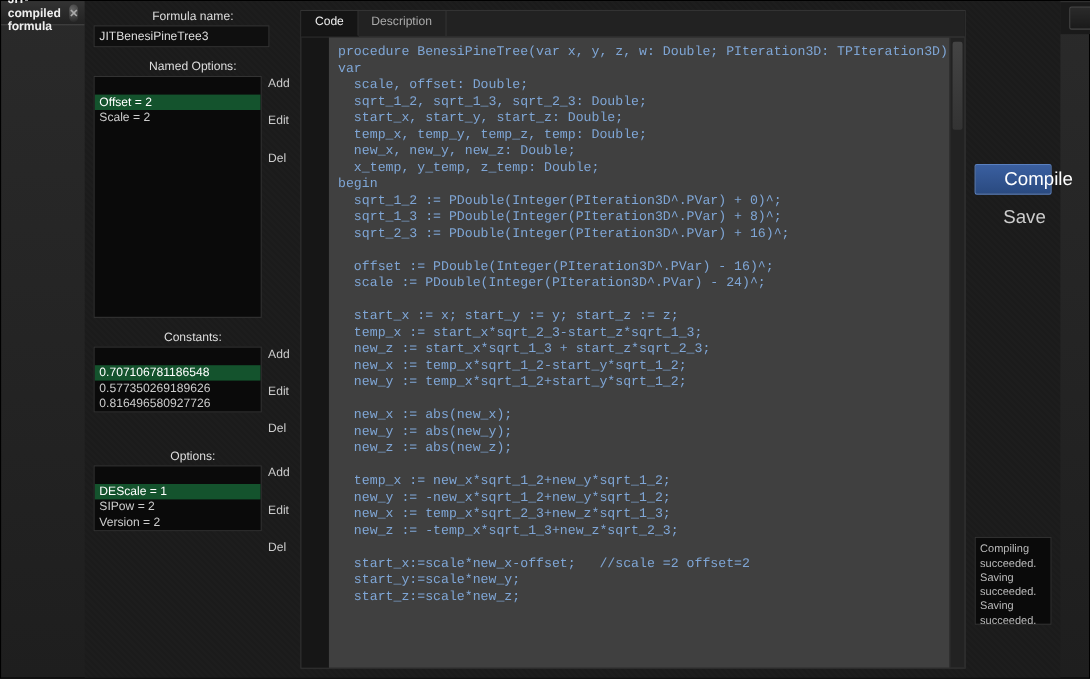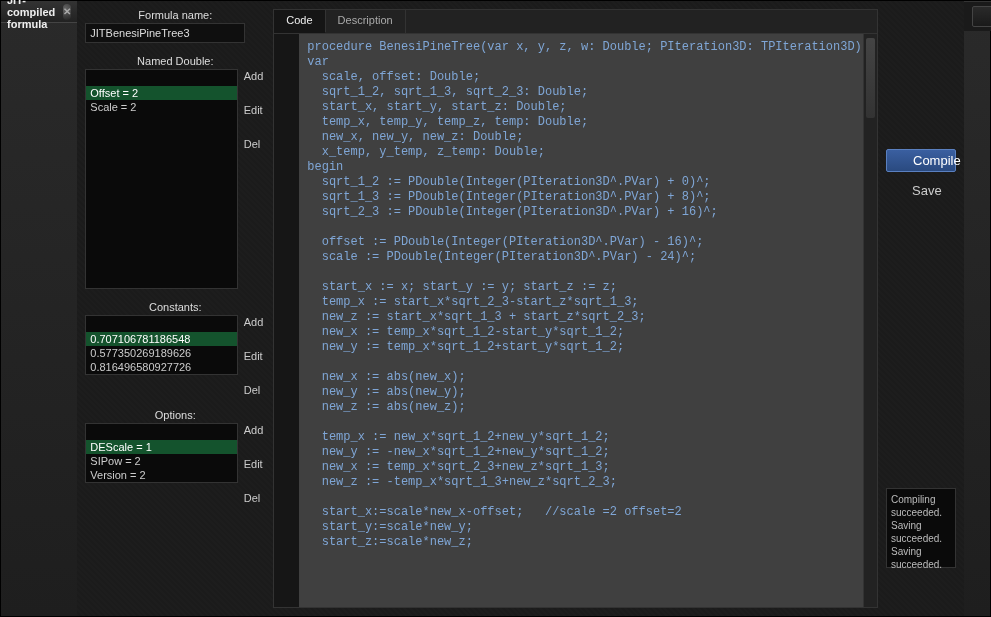--- a/index.html
+++ b/index.html
@@ -152,21 +152,21 @@
   gap: 8px;
   padding-top: 140px;
 }
 .btn {
   background: linear-gradient(#3a5fa0, #2a4a80);
   border: 1px solid #5a80c0;
   color: #fff;
   padding: 3px 26px;
   text-align: center;
   cursor: pointer;
-  font-size: 13px;
+  font-size: 17px;
   border-radius: 2px;
 }
 .btn.plain {
   background: transparent;
   border: none;
   color: #ccc;
 }
 .status-box {
   margin-top: auto;
   background: #0a0a0a;
@@ -213,21 +213,21 @@
   <div class="body">
 
     <div class="left-col">
 
       <div class="section">
         <div class="label">Formula name:</div>
         <input class="input-text" value="JITBenesiPineTree3" style="">
       </div>
 
       <div class="section">
-        <div class="label">Named Double:</div>
+        <div class="label">Named Options:</div>
         <div class="panel-row">
           <div class="listbox params-list" id="params-list">
               <div class="item selected">Offset = 2</div>
               <div class="item">Scale = 2</div>
             </div>
           <div class="side-btns">
             <span class="link-btn">Add</span>
             <span class="link-btn">Edit</span>
             <span class="link-btn">Del</span>
           </div>

